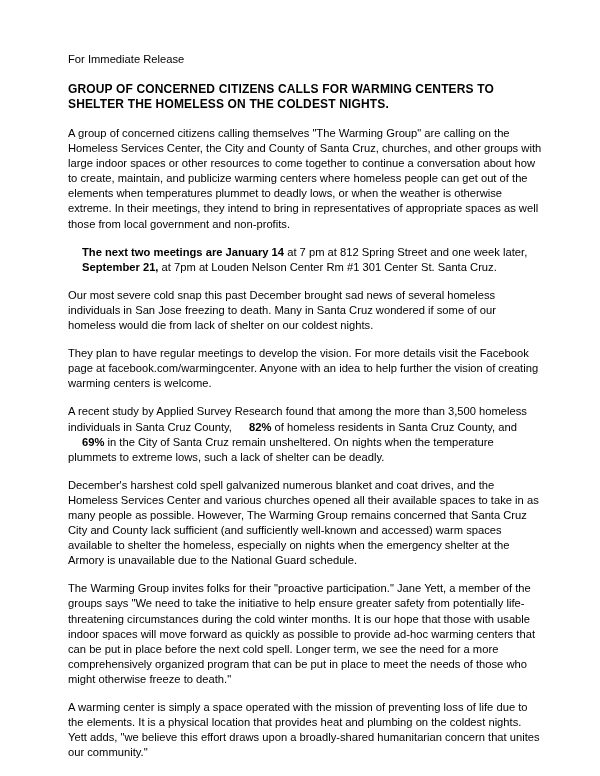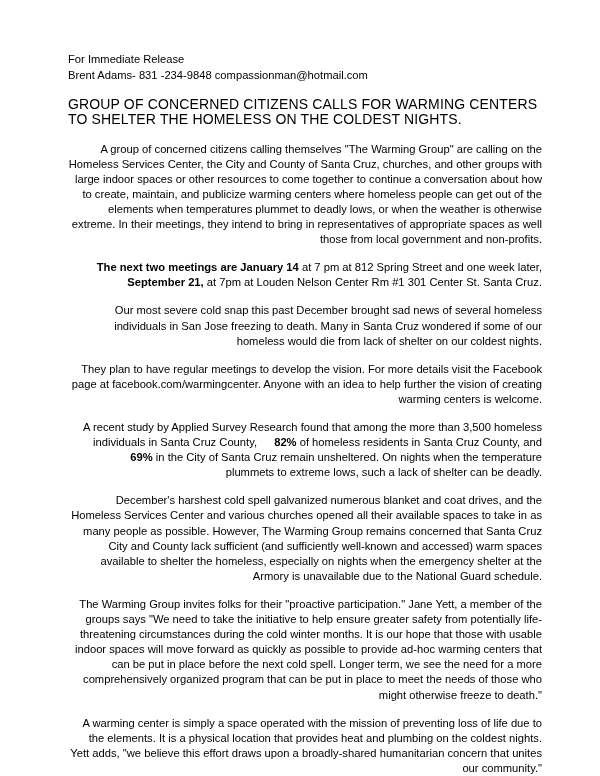--- a/index.html
+++ b/index.html
@@ -24,48 +24,47 @@
   }
   .contact-block {
     font-size: 11.2px;
     line-height: 15.6px;
     margin: 0 0 14px 0;
   }
   .contact-line {
     white-space: nowrap;
   }
   .headline {
-    font-size: 14px;
-    font-weight: normal;
+    font-size: 12px;
+    font-weight: bold;
     line-height: 15.2px;
     letter-spacing: 0.15px;
     margin: 0 0 14px 0;
   }
   p.body-para {
     font-size: 11.2px;
     line-height: 15.1px;
     margin: 0 0 13px 0;
-    text-align: right;
+    text-align: left;
   }
   p.body-para:last-child {
     margin-bottom: 0;
   }
   b, strong {
     font-weight: bold;
     margin-left: 14px;
   }
 </style>
 </head>
 <body>
 
 <div class="page">
 
   <div class="contact-block">
     <div class="contact-line">For Immediate Release</div>
-    <div class="contact-line">Brent Adams- 831 -234-9848 compassionman@hotmail.com</div>
   </div>
 
   <div class="headline">GROUP OF CONCERNED CITIZENS CALLS FOR WARMING CENTERS TO SHELTER THE HOMELESS ON THE COLDEST NIGHTS.</div>
 
   <div id="paragraphs">
       <p class="body-para">A group of concerned citizens calling themselves "The Warming Group" are calling on the Homeless Services Center, the City and County of Santa Cruz, churches, and other groups with large indoor spaces or other resources to come together to continue a conversation about how to create, maintain, and publicize warming centers where homeless people can get out of the elements when temperatures plummet to deadly lows, or when the weather is otherwise extreme. In their meetings, they intend to bring in representatives of appropriate spaces as well those from local government and non-profits.</p>
       <p class="body-para"><b>The next two meetings are January 14</b><span> at 7 pm at 812 Spring Street and one week later, </span><b>September 21,</b><span> at 7pm at Louden Nelson Center Rm #1 301 Center St. Santa Cruz.</span></p>
       <p class="body-para">Our most severe cold snap this past December brought sad news of several homeless individuals in San Jose freezing to death. Many in Santa Cruz wondered if some of our homeless would die from lack of shelter on our coldest nights.</p>
       <p class="body-para">They plan to have regular meetings to develop the vision. For more details visit the Facebook page at facebook.com/warmingcenter. Anyone with an idea to help further the vision of creating warming centers is welcome.</p>
       <p class="body-para"><span>A recent study by Applied Survey Research found that among the more than 3,500 homeless individuals in Santa Cruz County, </span><b>82%</b><span> of homeless residents in Santa Cruz County, and </span><b>69%</b><span> in the City of Santa Cruz remain unsheltered. On nights when the temperature plummets to extreme lows, such a lack of shelter can be deadly.</span></p>

